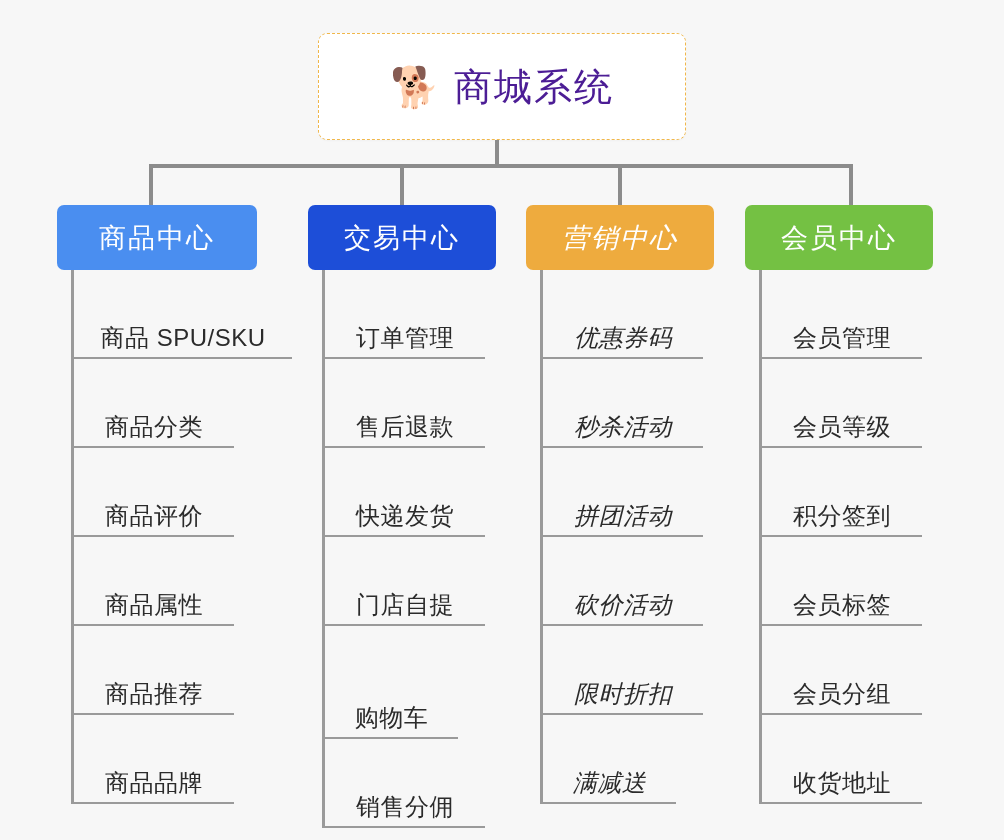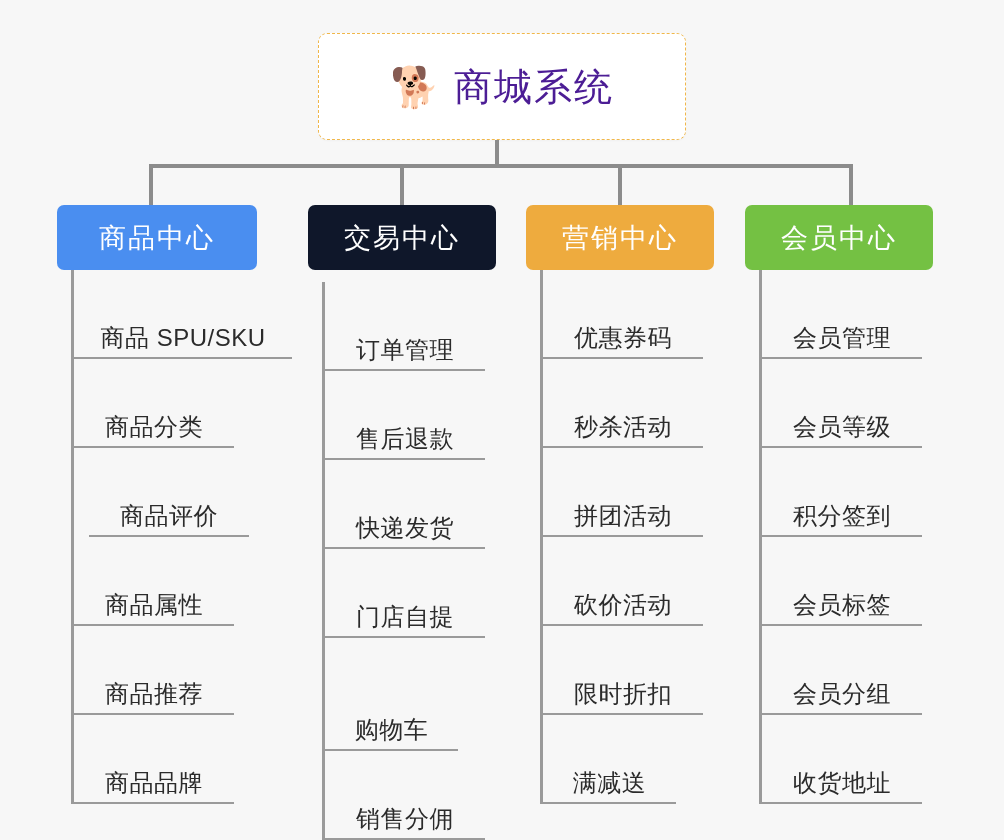--- a/index.html
+++ b/index.html
@@ -155,62 +155,62 @@
       <div class="cat-box" style="background:#4a8ef0;width:200px;">
         <span>商品中心</span>
       </div>
       <div class="leaf-list" style="margin-left:14px;width:174px;">
         <div class="leaf" style="width:218px;">
           <span class="leaf-label">商品 SPU/SKU</span>
         </div>
         <div class="leaf" style="width:160px;">
           <span class="leaf-label">商品分类</span>
         </div>
-        <div class="leaf" style="width:160px;margin-left:15px;">
+        <div class="leaf" style="width:160px;">
           <span class="leaf-label">商品评价</span>
         </div>
         <div class="leaf" style="width:160px;">
           <span class="leaf-label">商品属性</span>
         </div>
         <div class="leaf" style="width:160px;">
           <span class="leaf-label">商品推荐</span>
         </div>
         <div class="leaf" style="width:160px;">
           <span class="leaf-label">商品品牌</span>
         </div>
       </div>
     </div>
 
     <div class="column" style="left:308px;width:188px;">
-      <div class="cat-box" style="background:#0f172a;width:188px;">
+      <div class="cat-box" style="background:#1d4ed8;width:188px;">
         <span>交易中心</span>
       </div>
       <div class="leaf-list" style="margin-left:14px;width:160px;">
-        <div class="leaf" style="width:160px;margin-top:12px;">
+        <div class="leaf" style="width:160px;">
           <span class="leaf-label">订单管理</span>
         </div>
         <div class="leaf" style="width:160px;">
           <span class="leaf-label">售后退款</span>
         </div>
         <div class="leaf" style="width:160px;">
           <span class="leaf-label">快递发货</span>
         </div>
         <div class="leaf" style="width:160px;">
           <span class="leaf-label">门店自提</span>
         </div>
         <div class="leaf" style="width:133px;margin-top:24px;">
           <span class="leaf-label">购物车</span>
         </div>
         <div class="leaf" style="width:160px;">
           <span class="leaf-label">销售分佣</span>
         </div>
       </div>
     </div>
 
-    <div class="column" style="left:526px;width:188px;">
+    <div class="column" style="left:526px;width:188px;font-style:italic;">
       <div class="cat-box" style="background:#eeab3e;width:188px;">
         <span>营销中心</span>
       </div>
       <div class="leaf-list" style="margin-left:14px;width:160px;">
         <div class="leaf" style="width:160px;">
           <span class="leaf-label">优惠券码</span>
         </div>
         <div class="leaf" style="width:160px;">
           <span class="leaf-label">秒杀活动</span>
         </div>

